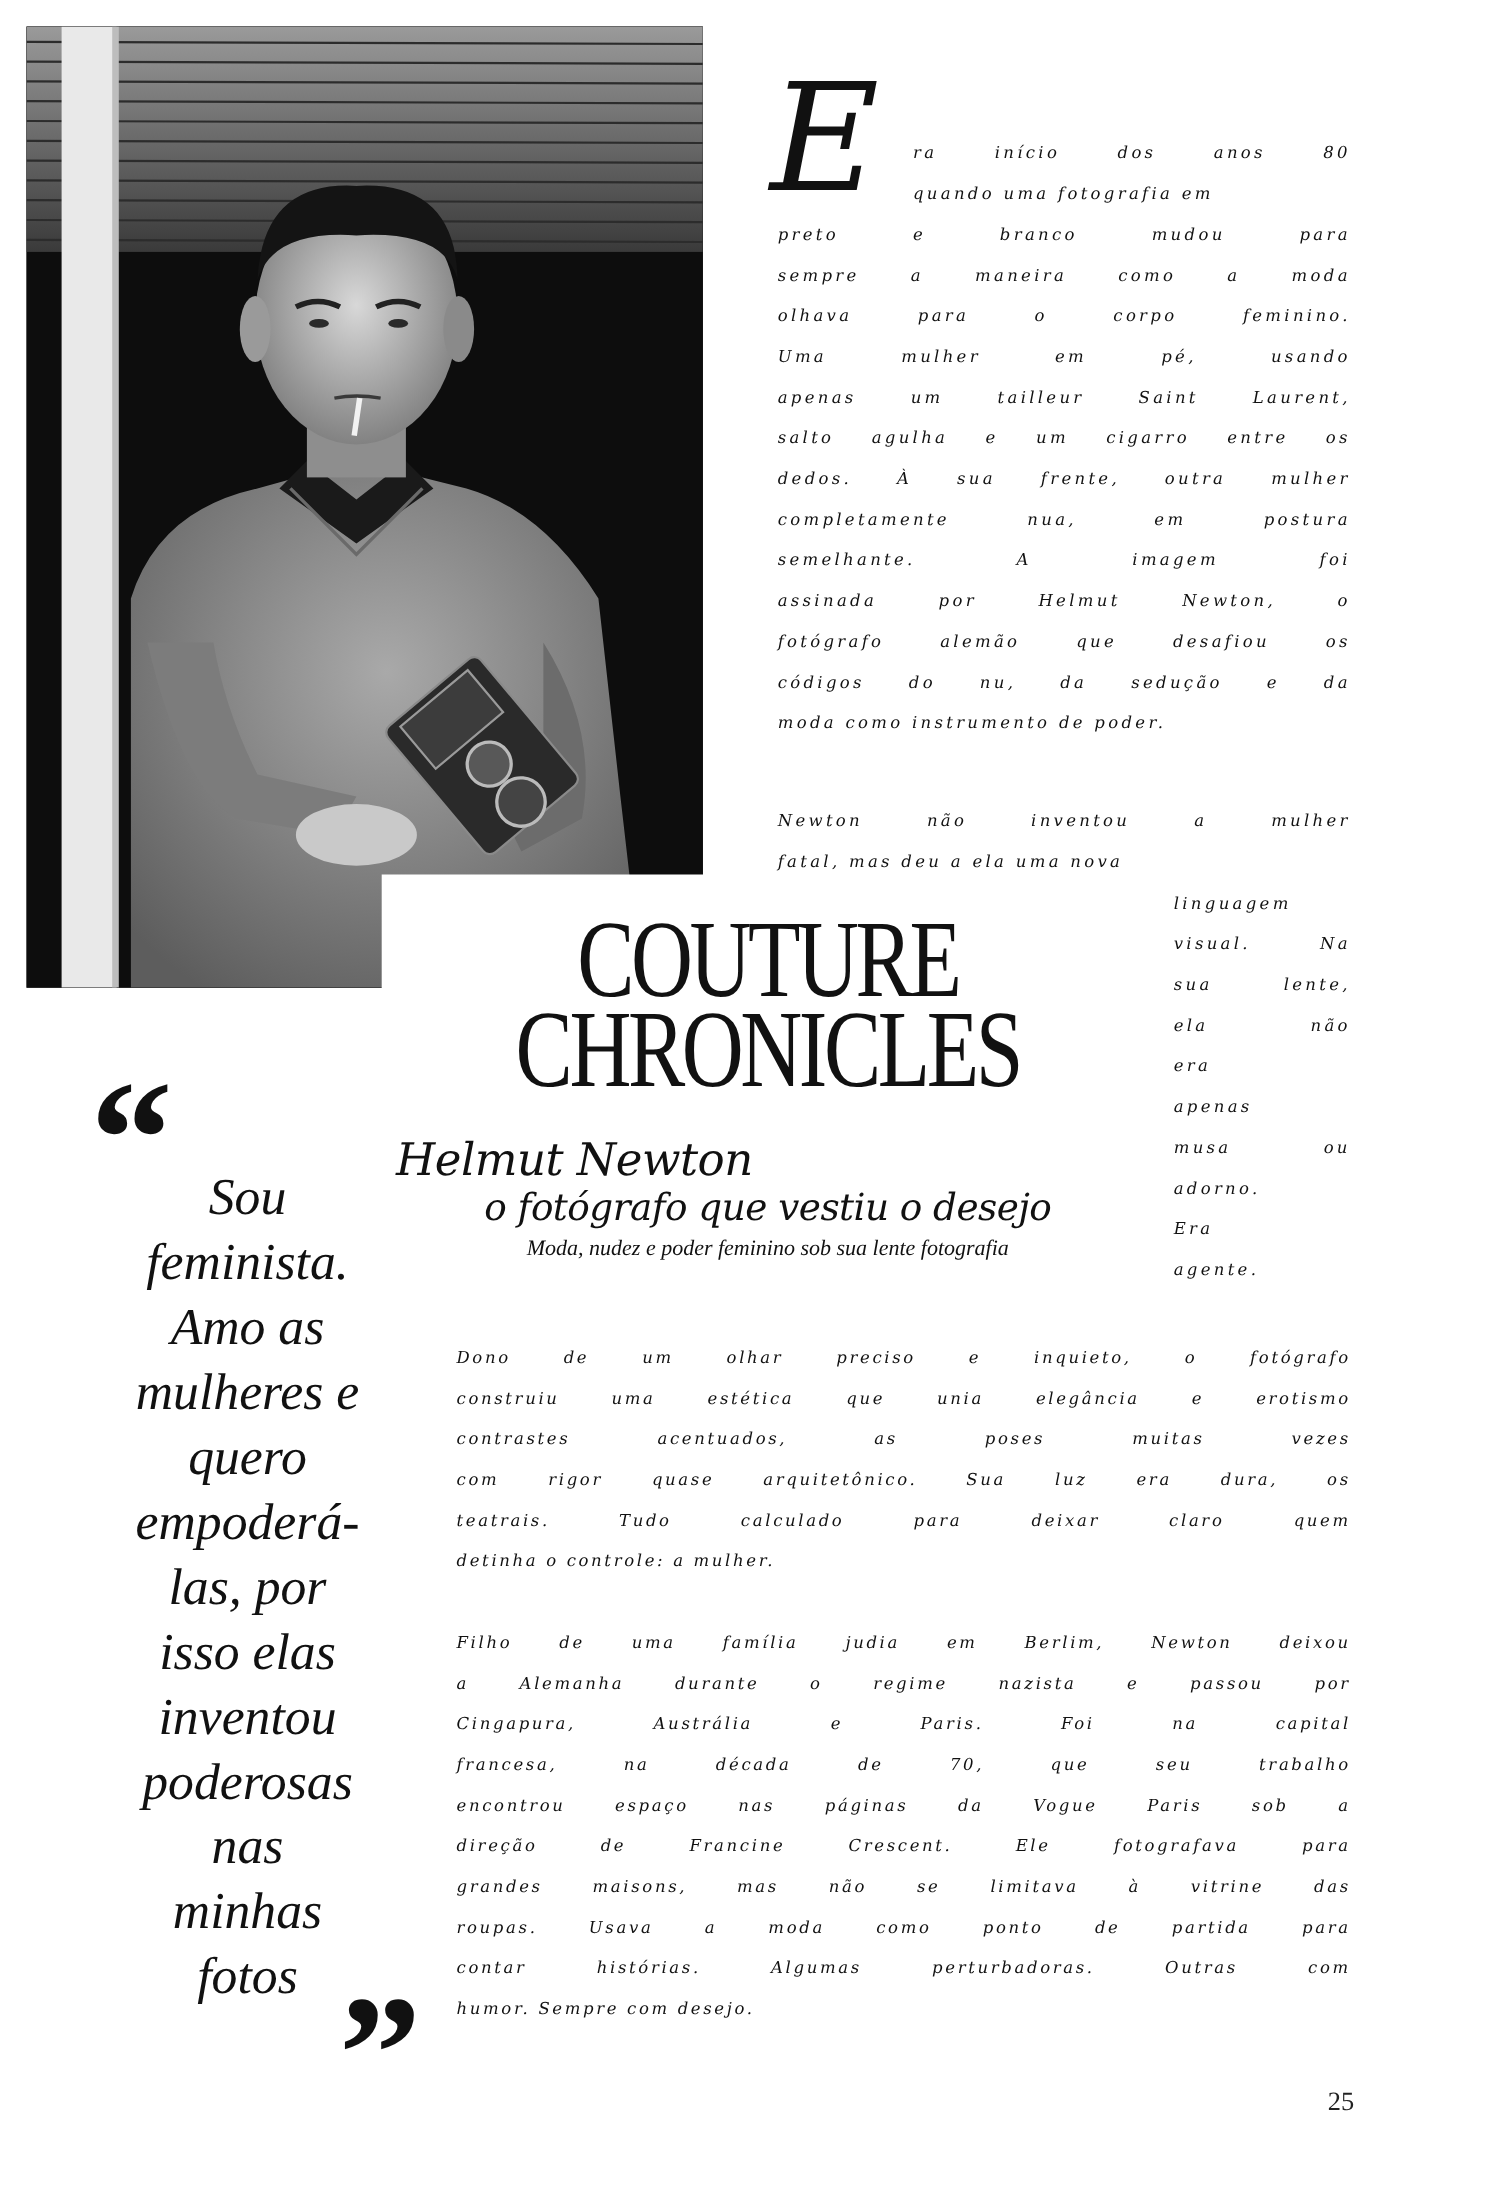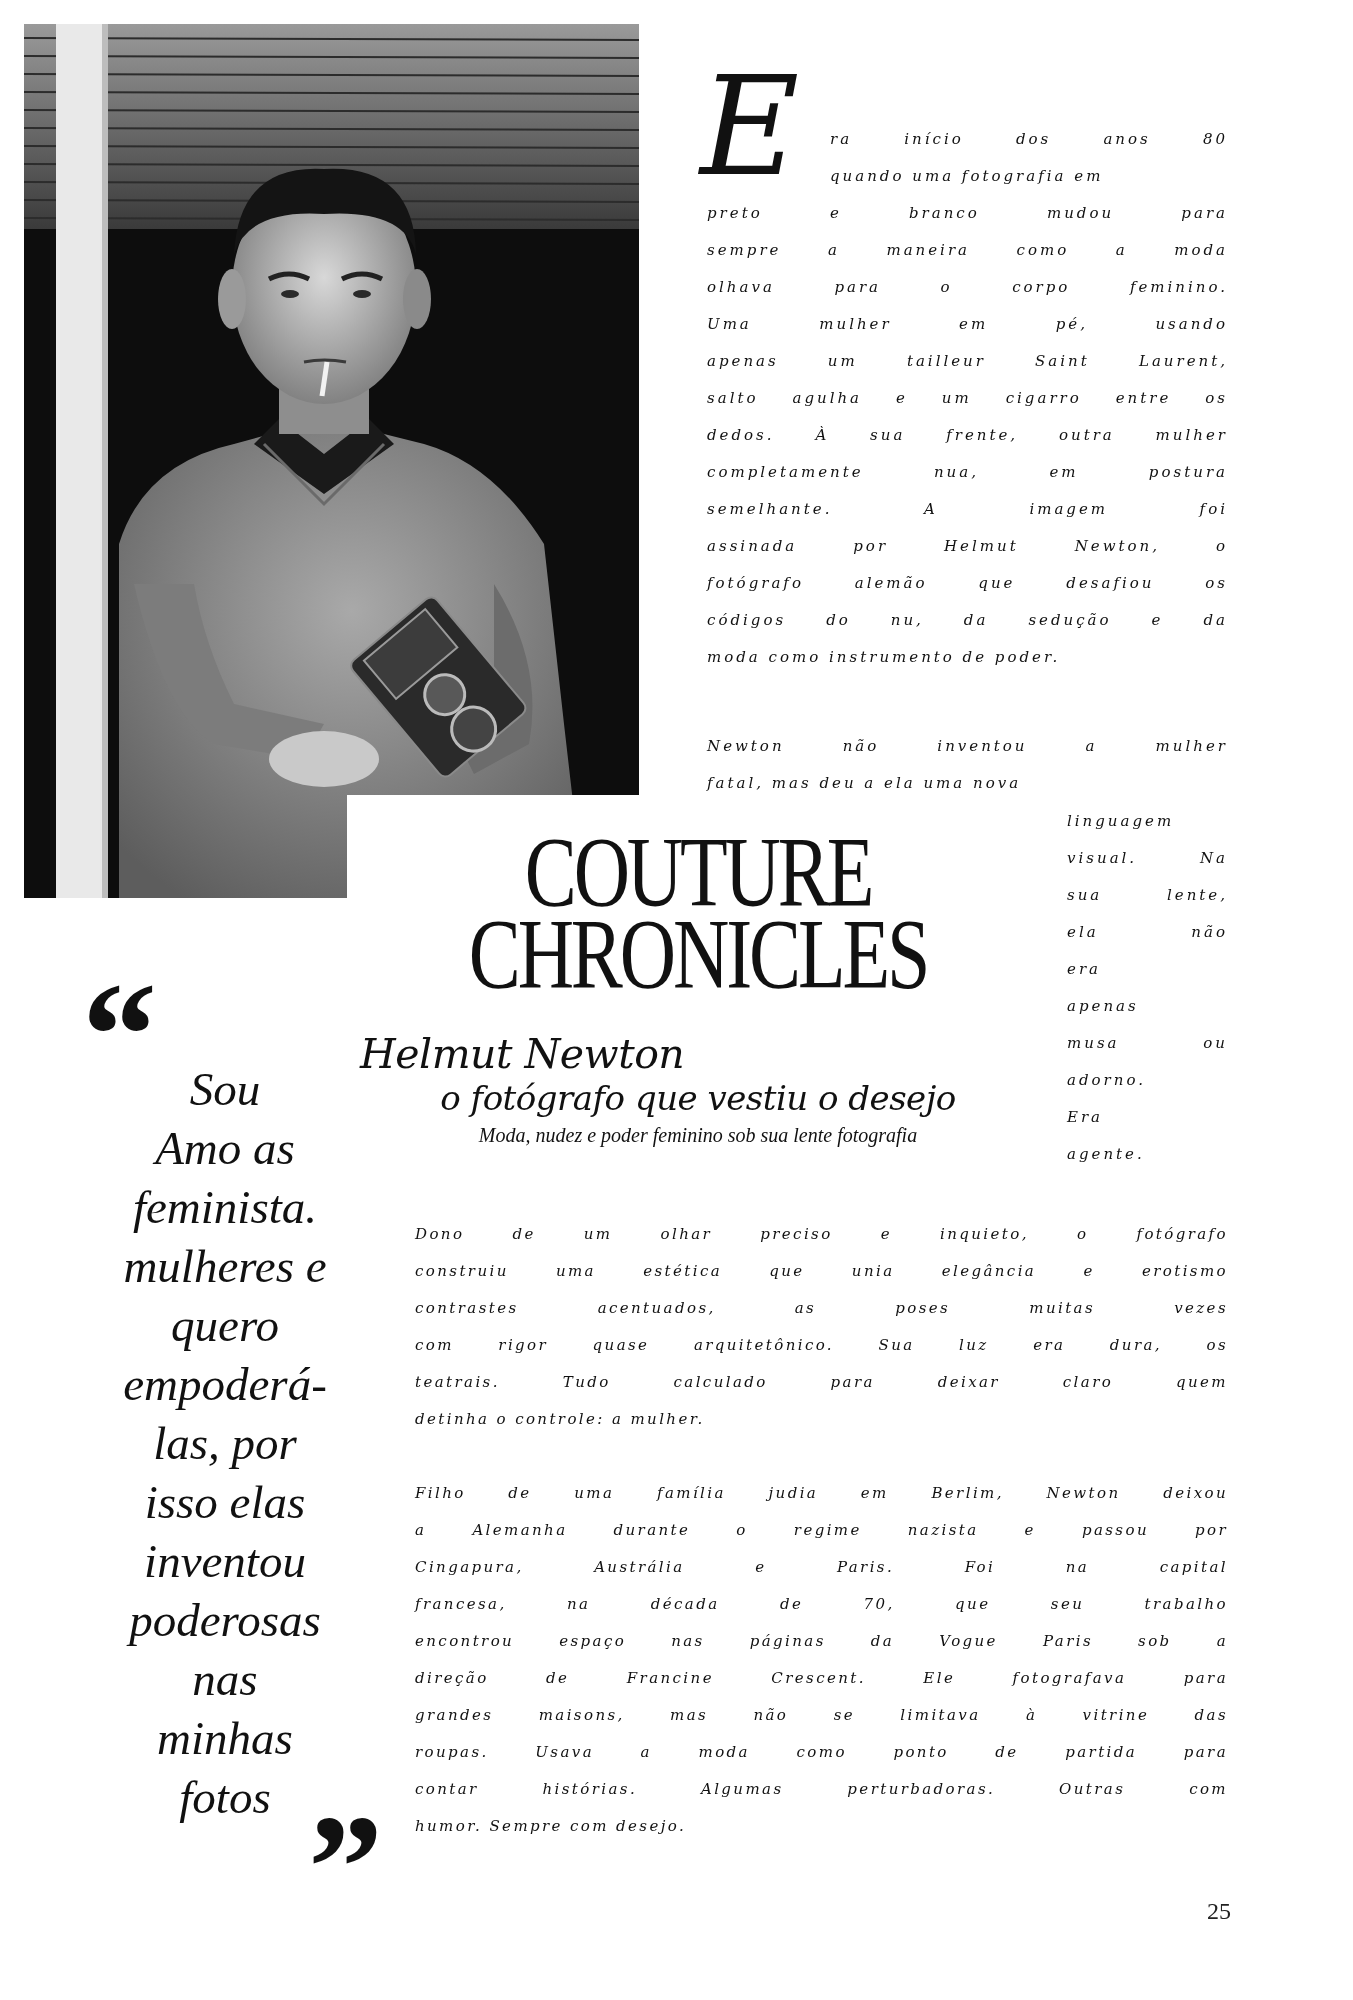--- a/index.html
+++ b/index.html
@@ -227,22 +227,22 @@
   <span class="line">direção de Francine Crescent. Ele fotografava para</span>
   <span class="line">grandes maisons, mas não se limitava à vitrine das</span>
   <span class="line">roupas. Usava a moda como ponto de partida para</span>
   <span class="line">contar histórias. Algumas perturbadoras. Outras com</span>
   <span class="line last">humor. Sempre com desejo.</span>
 </div>
 
 <div class="quote-open">“</div>
 <div class="quote-text">
   <span>Sou</span>
+  <span>feminista.</span>
   <span>Amo as</span>
-  <span>feminista.</span>
   <span>mulheres e</span>
   <span>quero</span>
   <span>empoderá-</span>
   <span>las, por</span>
   <span>isso elas</span>
   <span>inventou</span>
   <span>poderosas</span>
   <span>nas</span>
   <span>minhas</span>
   <span>fotos</span>

